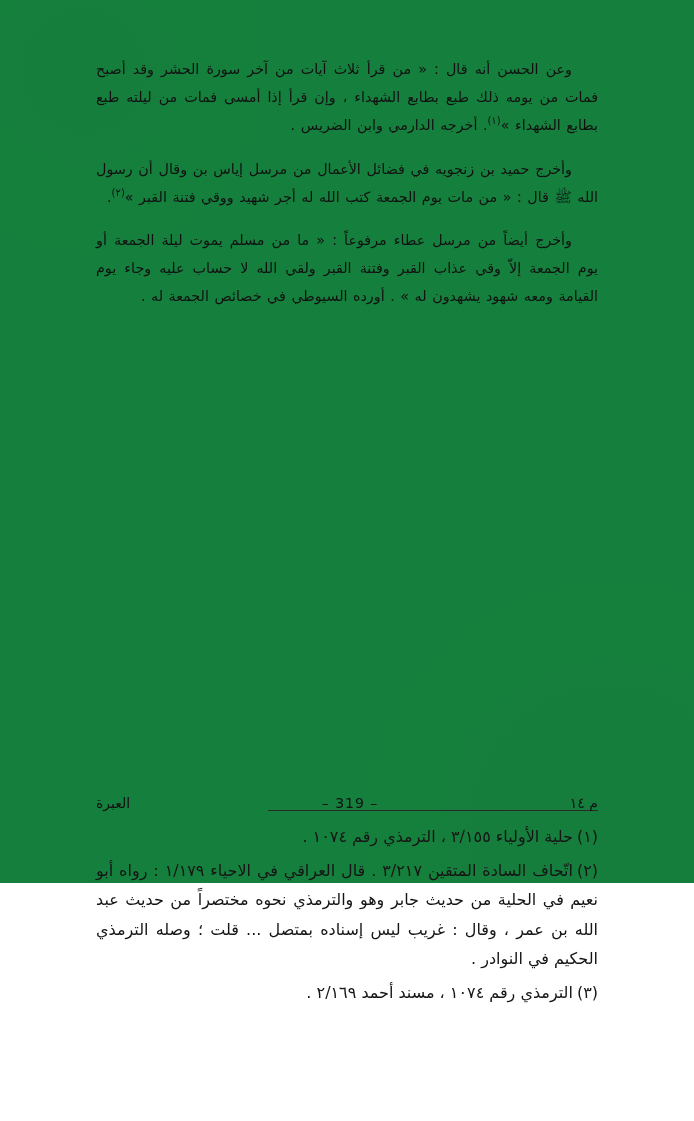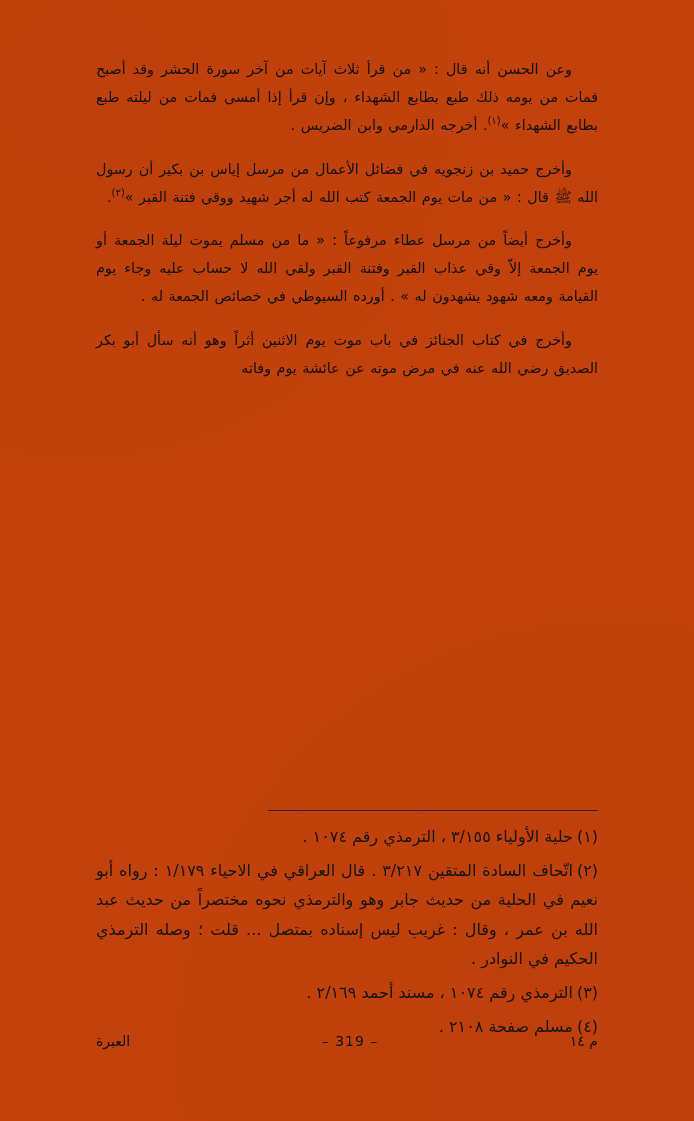--- a/index.html
+++ b/index.html
@@ -10,22 +10,22 @@
   body {
     width: 694px;
     height: 1121px;
     overflow: hidden;
     font-family: "DejaVu Sans", sans-serif;
     color: #111111;
   }
   .page {
     position: relative;
     width: 694px;
-    height: 1121px;
-    background: #c2410c;
+    height: 883px;
+    background: #15803d;
     box-sizing: border-box;
     padding: 56px 96px 0 96px;
   }
   
   .page:before {
     content: "";
     position: absolute;
     inset: 0;
     background:
       radial-gradient(circle at 12% 8%, rgba(0,0,0,0.015) 0%, rgba(0,0,0,0) 38%),
@@ -99,38 +99,36 @@
 </style>
 </head>
 <body>
 
 <div class="page">
 
   <div class="body-text">
 
     <p class="para"><span>وعن الحسن أنه قال : « من قرأ ثلاث آيات من آخر سورة الحشر وقد أصبح فمات من يومه ذلك طبع بطابع الشهداء ، وإن قرأ إذا أمسى فمات من ليلته طبع بطابع الشهداء »</span><sup class="fn">(١)</sup><span>. أخرجه الدارمي وابن الضريس .</span></p>
 
-    <p class="para"><span>وأخرج حميد بن زنجويه في فضائل الأعمال من مرسل إياس بن بكير أن رسول الله ﷺ قال : « من مات يوم الجمعة كتب الله له أجر شهيد ووقي فتنة القبر »</span><sup class="fn">(٢)</sup><span>.</span></p>
+    <p class="para"><span>وأخرج حميد بن زنجويه في فضائل الأعمال من مرسل إياس بن وقال أن رسول الله ﷺ قال : « من مات يوم الجمعة كتب الله له أجر شهيد ووقي فتنة القبر »</span><sup class="fn">(٢)</sup><span>.</span></p>
 
     <p class="para"><span>وأخرج أيضاً من مرسل عطاء مرفوعاً : « ما من مسلم يموت ليلة الجمعة أو يوم الجمعة إلاّ وقي عذاب القبر وفتنة القبر ولقي الله لا حساب عليه وجاء يوم القيامة ومعه شهود يشهدون له » . أورده السيوطي في خصائص الجمعة له .</span></p>
 
 
 
 
-    <p class="para"><span>وأخرج في كتاب الجنائز في باب موت يوم الاثنين أثراً وهو أنه سأل أبو بكر الصديق رضي الله عنه في مرض موته عن عائشة يوم وفاته</span></p>
 
   </div>
 
   <div class="rule" style="top: 810px;"></div>
 
   <div class="footnotes" style="top: 822px;">
     <div class="fn-item"><span class="fn-num">(١)</span><span>حلية الأولياء ٣/١٥٥ ، الترمذي رقم ١٠٧٤ .</span></div>
     <div class="fn-item"><span class="fn-num">(٢)</span><span>اتّحاف السادة المتقين ٣/٢١٧ . قال العراقي في الاحياء ١/١٧٩ : رواه أبو نعيم في الحلية من حديث جابر وهو والترمذي نحوه مختصراً من حديث عبد الله بن عمر ، وقال : غريب ليس إسناده بمتصل ... قلت ؛ وصله الترمذي الحكيم في النوادر .</span></div>
     <div class="fn-item"><span class="fn-num">(٣)</span><span>الترمذي رقم ١٠٧٤ ، مسند أحمد ٢/١٦٩ .</span></div>
-    <div class="fn-item"><span class="fn-num">(٤)</span><span>مسلم صفحة ٢١٠٨ .</span></div>
   </div>
 
   <div class="footer">
     <div class="footer-right">العبرة</div>
     <div class="footer-center">– 319 –</div>
     <div class="footer-left">م ١٤</div>
   </div>
 
 </div>
 

